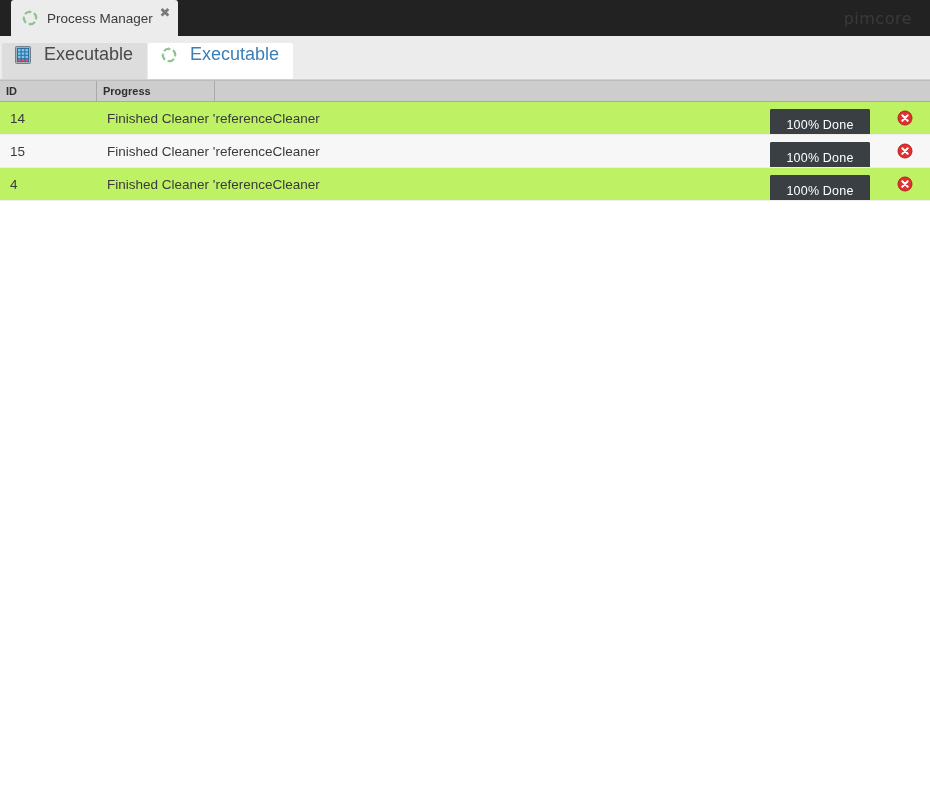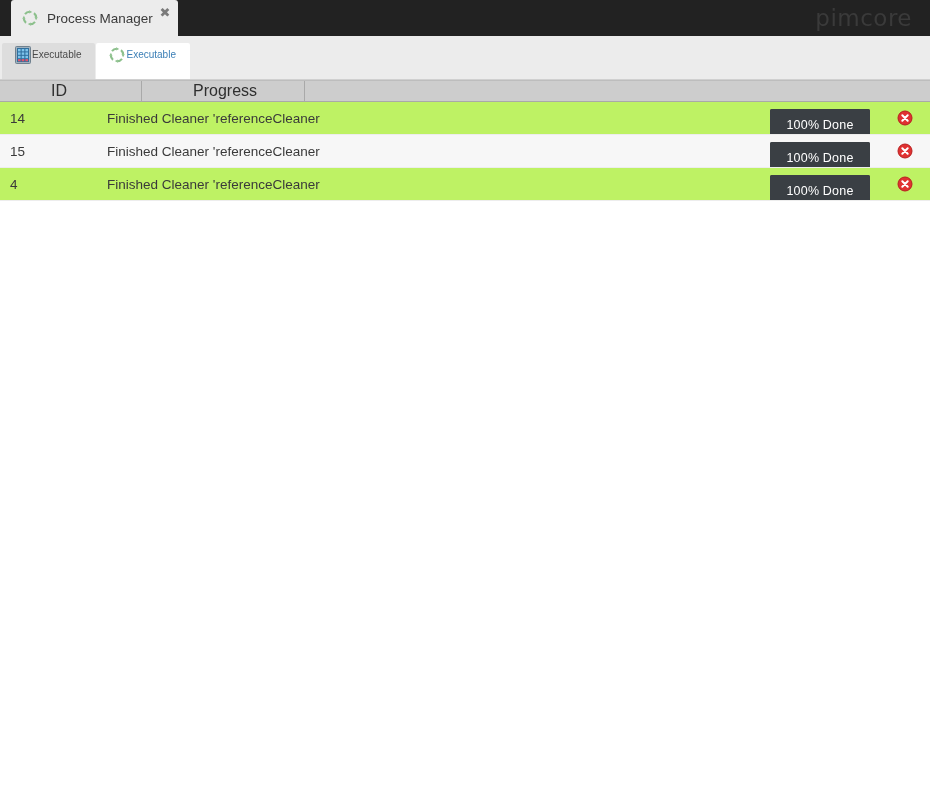--- a/index.html
+++ b/index.html
@@ -47,75 +47,74 @@
     font-size: 13px;
     color: #7a7a7a;
     font-family: "DejaVu Sans", sans-serif;
     cursor: pointer;
   }
   .brand {
     position: absolute;
     right: 18px;
     top: 50%;
     transform: translateY(-50%);
-    font-size: 23px;
+    font-size: 16px;
     letter-spacing: 0.5px;
     color: #3a3a3a;
     font-family: "DejaVu Sans", sans-serif;
   }
 
   
   .tabstrip {
     height: 44px;
     background: #ececec;
     border-bottom: 1px solid #d0d0d0;
     display: flex;
     align-items: flex-end;
     padding-left: 2px;
     position: relative;
   }
   .tab {
     height: 36px;
     display: flex;
     align-items: center;
-    gap: 0;
+    gap: 12px;
     padding: 0 14px 13px 12px;
     margin-right: 1px;
-    font-size: 10px;
+    font-size: 18px;
     cursor: pointer;
     border-top-left-radius: 2px;
     border-top-right-radius: 2px;
   }
   .tab.inactive { background: #dddddd; color: #4a4a4a; }
   .tab.active   { background: #ffffff; color: #3b7fb6; }
   .tab-icon { width: 18px; height: 18px; flex: 0 0 18px; display:block; }
   .tab-label { white-space: nowrap; }
 
   
   .grid { width: 930px; background: #ffffff; }
 
   .grid-head {
     display: flex;
     height: 22px;
     background: #cdcdcd;
     border-bottom: 1px solid #a9a9a9;
     border-top: 1px solid #bdbdbd;
   }
   .grid-head .hcell {
-    font-size: 16px;
+    font-size: 11px;
     color: #2f2f2f;
-    font-weight: normal;
+    font-weight: bold;
     display: flex;
     align-items: center;
     padding: 0 6px;
     border-right: 1px solid #a9a9a9;
     overflow: hidden;
     white-space: nowrap;
     cursor: pointer;
-    margin-left: 45px;
   }
   .grid-head .hcell:last-child { border-right: none; }
 
   .col-id       { width: 97px;  flex: 0 0 97px; }
   .col-message  { width: 664px; flex: 0 0 664px; }
   .col-progress { width: 118px; flex: 0 0 118px; }
   .col-action   { width: 51px;  flex: 0 0 51px; }
 
   .grid-body { background: #bef264; }
   .grid-row {

